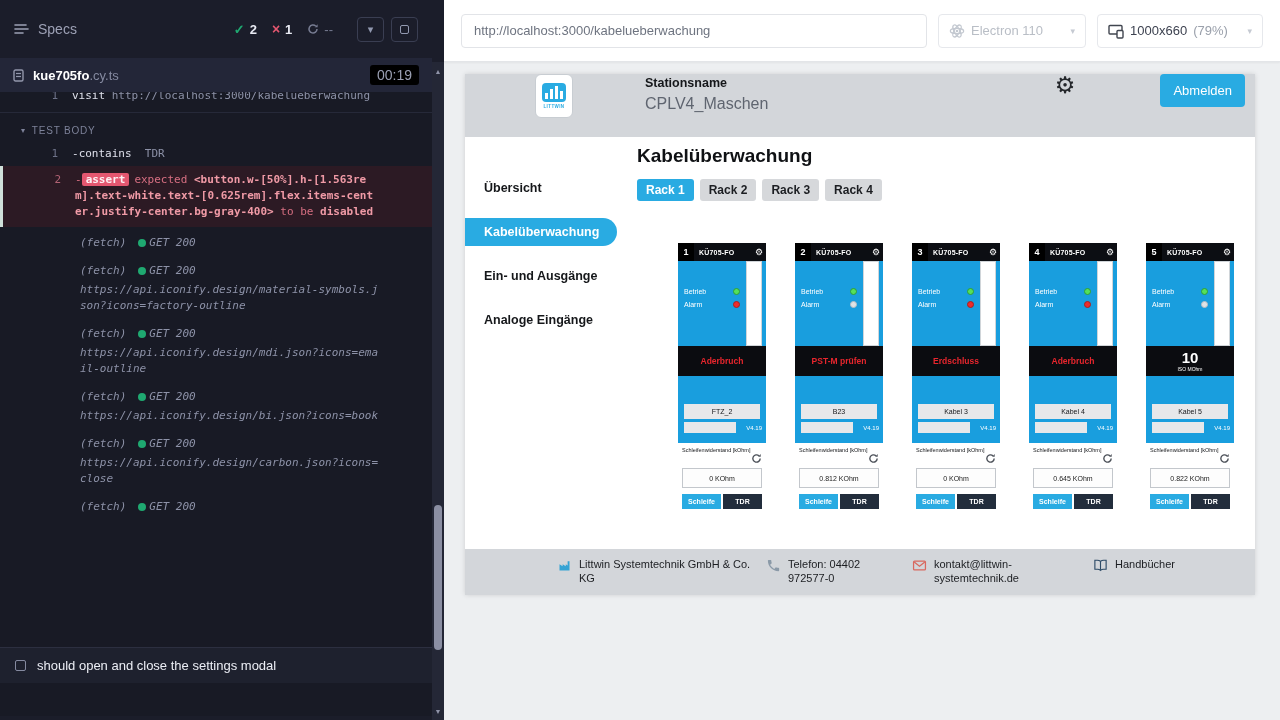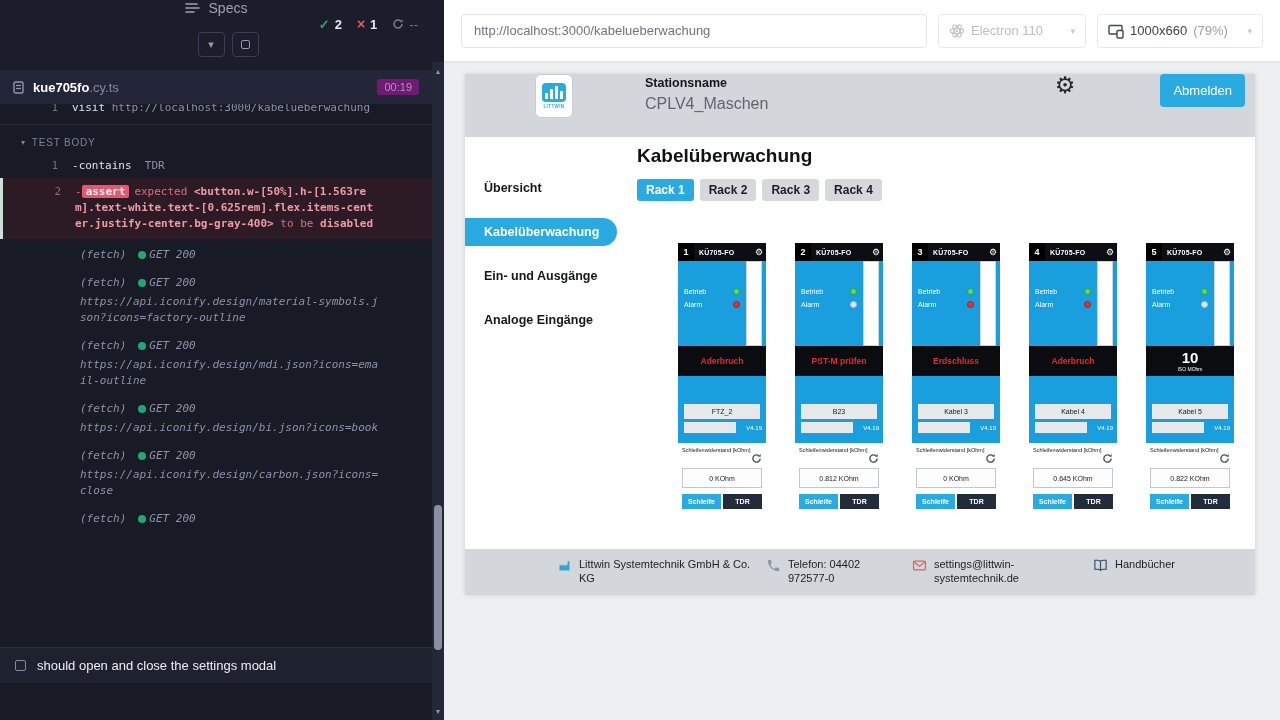--- a/index.html
+++ b/index.html
@@ -3,35 +3,35 @@
 <meta charset="utf-8">
 <style>
   * { box-sizing: border-box; margin: 0; padding: 0; }
   html,body { width:1280px; height:720px; overflow:hidden; }
   body { font-family:"Liberation Sans",sans-serif; }
   .screen { position:relative; width:1280px; height:720px; background:#edeff1; overflow:hidden; }
 
   
   .cy-panel { position:absolute; left:0; top:0; width:444px; height:720px; background:#1b1d2a; color:#9095ad; }
   .cy-content { position:absolute; left:0; top:0; width:432px; height:720px; overflow:hidden; }
-  .cy-header { height:70px; display:flex; align-items:center; padding:0 14px;flex-direction:column; }
+  .cy-header { height:58px; display:flex; align-items:center; padding:0 14px; }
   .specs-btn { display:flex; align-items:center; gap:9px; color:#9da1b5; font-size:14px; cursor:pointer; }
   .stats { display:flex; align-items:center; gap:15px; margin-left:auto; font-size:13px; font-weight:700; color:#e8eaf3; }
   .stat { display:flex; align-items:center; gap:5px; }
   .stat .ok { color:#1fa971; font-size:13px; }
   .stat .ko { color:#e45770; font-size:14px; font-weight:700; }
   .stat.pend { color:#767b91; font-weight:400; }
   .win-btns { display:flex; gap:7px; margin-left:24px; }
   .win-btn { width:27px; height:25px; border:1px solid #3a3e52; border-radius:4px; display:flex; align-items:center; justify-content:center; color:#9299b0; font-size:11px; cursor:pointer; background:transparent; }
   .stop-sq { width:9px; height:9px; border:1.5px solid #9299b0; border-radius:2px; }
 
   .spec-bar { height:34px; background:#232638; display:flex; align-items:center; gap:9px; padding:0 13px; font-size:13px; }
   .spec-name { color:#ffffff; font-weight:700; }
   .spec-ext { color:#858aa0; }
-  .spec-timer { margin-left:auto; background:#701a75; color:#9ba0b4; font-size:11px; padding:2px 7px; border-radius:3px; }
+  .spec-timer { margin-left:auto; background:#000000; color:#9ba0b4; font-size:14px; padding:2px 7px; border-radius:3px; }
 
   .cmd-log { position:relative; height:624px; background:#181a25; font-family:"DejaVu Sans Mono","Liberation Mono",monospace; font-size:11px; line-height:16px; color:#8d92a8; overflow:hidden; padding-top:2px; }
   .log-row { display:flex; padding:1px 10px 1px 0; }
   .gutter { flex:none; width:72px; padding-right:14px; text-align:right; color:#6d7289; }
   .row-visit { margin-top:-7px; }
   .cmd { color:#dfe1ec; }
   .arg { color:#8d92a8; word-break:break-all; }
   .log-divider { border-top:1px solid #262939; margin:7px 0 3px; }
   .section-head { display:flex; align-items:center; gap:6px; padding:7px 0 6px 21px; font-family:"Liberation Sans",sans-serif; font-size:10px; letter-spacing:.8px; color:#7d8299; }
   .chev { font-size:8px; color:#7d8299; }
@@ -573,21 +573,21 @@
             <svg class="ic-phone" width="15" height="15" viewBox="0 0 24 24">
                 <path d="M6.6 10.8c1.4 2.8 3.8 5.1 6.6 6.6l2.2-2.2c.3-.3.7-.4 1-.2 1.1.4 2.3.6 3.6.6.6 0 1 .4 1 1V20c0 .6-.4 1-1 1C10.6 21 3 13.4 3 4c0-.6.4-1 1-1h3.5c.6 0 1 .4 1 1 0 1.2.2 2.4.6 3.6.1.3 0 .7-.2 1l-2.3 2.2z" fill="currentColor"></path>
               </svg>
             <span>Telefon: 04402 972577-0</span>
           </div>
           <div class="foot-item ft-email">
             <svg class="ic-mail" width="15" height="15" viewBox="0 0 24 24">
                 <rect x="2.5" y="5" width="19" height="14" rx="1.5" fill="none" stroke="currentColor" stroke-width="2"></rect>
                 <path d="M3.5 6.5 12 13l8.5-6.5" fill="none" stroke="currentColor" stroke-width="2"></path>
               </svg>
-            <span>settings@littwin-systemtechnik.de</span>
+            <span>kontakt@littwin-systemtechnik.de</span>
           </div>
           <div class="foot-item ft-manuals">
             <svg class="ic-book" width="15" height="15" viewBox="0 0 24 24">
                 <path d="M12 5.5C10.8 4.3 9 3.5 7 3.5H3v14.5h4.5c1.6 0 3.2.7 4.5 1.9 1.3-1.2 2.9-1.9 4.5-1.9H21V3.5h-4c-2 0-3.8.8-5 2z" fill="none" stroke="currentColor" stroke-width="1.8"></path>
                 <line x1="12" y1="5.5" x2="12" y2="19" stroke="currentColor" stroke-width="1.8"></line>
               </svg>
             <span>Handbücher</span>
           </div>
         </footer>
 

